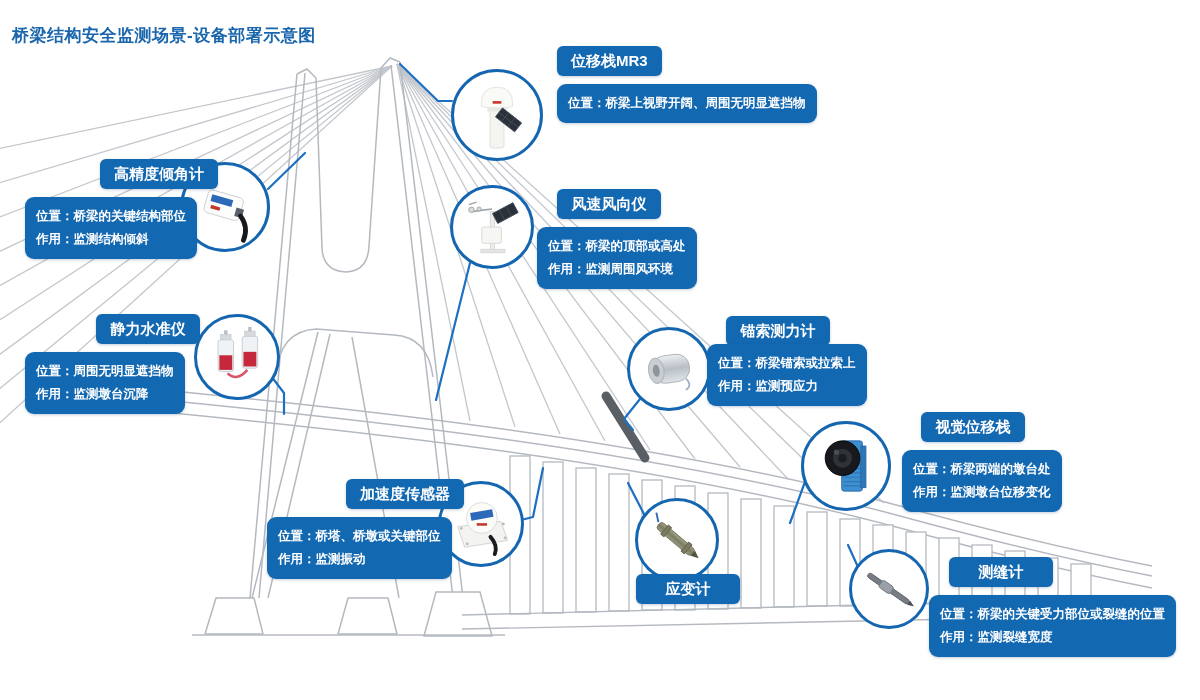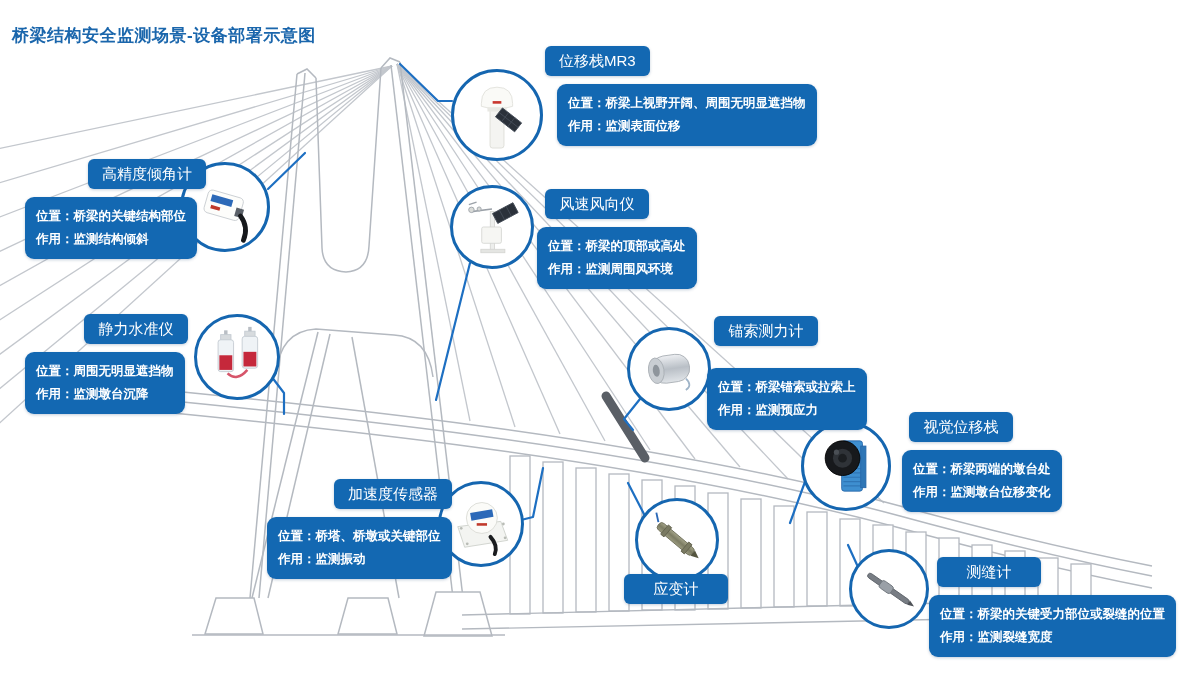--- a/index.html
+++ b/index.html
@@ -9,22 +9,23 @@
     padding-left:32px;
   }
   #bridge-svg{position:absolute;left:0;top:0;z-index:1;}
   .page-title{
     position:absolute;left:12px;top:24px;z-index:3;
     font-size:17px;font-weight:700;color:#1A66AC;letter-spacing:.5px;white-space:nowrap;
   }
   .pill{
     position:absolute;z-index:3;height:30px;line-height:30px;min-width:104px;
     padding:0 14px;box-sizing:border-box;text-align:center;white-space:nowrap;
-    background:#1368B2;color:#fff;font-size:15px;font-weight:400;border-radius:6px;
+    background:#1368B2;color:#fff;font-size:15px;font-weight:700;border-radius:6px;
     box-shadow:0 1px 3px rgba(20,60,110,.25);
+    margin-left:12px;
   }
   .desc{
     position:absolute;z-index:3;background:#1368B2;color:#fff;border-radius:9px;
     padding:8px 11px;font-size:12.5px;font-weight:700;line-height:23px;white-space:nowrap;
     box-shadow:0 1px 3px rgba(20,60,110,.25);
   }
   .badge{
     position:absolute;z-index:2;background:#fff;border:3px solid #1566B0;border-radius:50%;
     box-sizing:border-box;display:flex;align-items:center;justify-content:center;overflow:hidden;
   }
@@ -142,21 +143,20 @@
         <rect x="46" y="44" width="28" height="13" fill="#2B313A" stroke="#454C57"></rect>
         <line x1="55" y1="44" x2="55" y2="57" stroke="#454C57"></line>
         <line x1="64" y1="44" x2="64" y2="57" stroke="#454C57"></line>
         <line x1="46" y1="50.5" x2="74" y2="50.5" stroke="#454C57"></line>
       </g>
     </svg>
   </div>
   <div class="pill" style="left:545px;top:46px">位移栈MR3</div>
   <div class="desc" style="left:557px;top:84px">
     <div>位置：桥梁上视野开阔、周围无明显遮挡物</div>
-    <div>作用：监测表面位移</div>
   </div>
 
   <div class="badge" style="left:180px;top:162px;width:90px;height:90px">
     <svg width="78" height="78" viewBox="0 0 90 90">
       <g transform="rotate(16 45 45)">
         <rect x="22" y="30" width="42" height="27" rx="5" fill="#FDFDFB" stroke="#C9CDD2"></rect>
         <rect x="27" y="35" width="25" height="8" fill="#2C69B8"></rect>
         <rect x="29" y="47" width="11" height="4" fill="#C0392B"></rect>
         <rect x="58" y="42" width="9" height="10" fill="#5B6169"></rect>
         <path d="M65,50 q13,10 11,26" stroke="#17191C" stroke-width="5.5" fill="none" stroke-linecap="round"></path>
@@ -225,21 +225,21 @@
       </defs>
       <g transform="rotate(-8 42 42)">
         <rect x="22" y="26" width="44" height="32" rx="15" fill="url(#lc)" stroke="#A9AEB4"></rect>
         <ellipse cx="27" cy="42" rx="9" ry="15" fill="#C9CED3" stroke="#A9AEB4"></ellipse>
         <ellipse cx="27" cy="42" rx="4" ry="7" fill="#8E959C"></ellipse>
         <path d="M60,56 q7,9 -2,13" stroke="#9FB4C8" stroke-width="2" fill="none"></path>
       </g>
     </svg>
   </div>
   <div class="pill" style="left:714px;top:316px">锚索测力计</div>
-  <div class="desc" style="left:707px;top:368px">
+  <div class="desc" style="left:707px;top:344px">
     <div>位置：桥梁锚索或拉索上</div>
     <div>作用：监测预应力</div>
   </div>
 
   <div class="badge" style="left:801px;top:421px;width:90px;height:90px">
     <svg width="78" height="78" viewBox="0 0 90 90">
       <rect x="40" y="16" width="24" height="58" rx="3" fill="#3E8FD0" stroke="#2766A8"></rect>
       <g stroke="#2F76B6" stroke-width="1.4">
         <line x1="42" y1="48" x2="62" y2="48"></line>
           <line x1="42" y1="53" x2="62" y2="53"></line>

